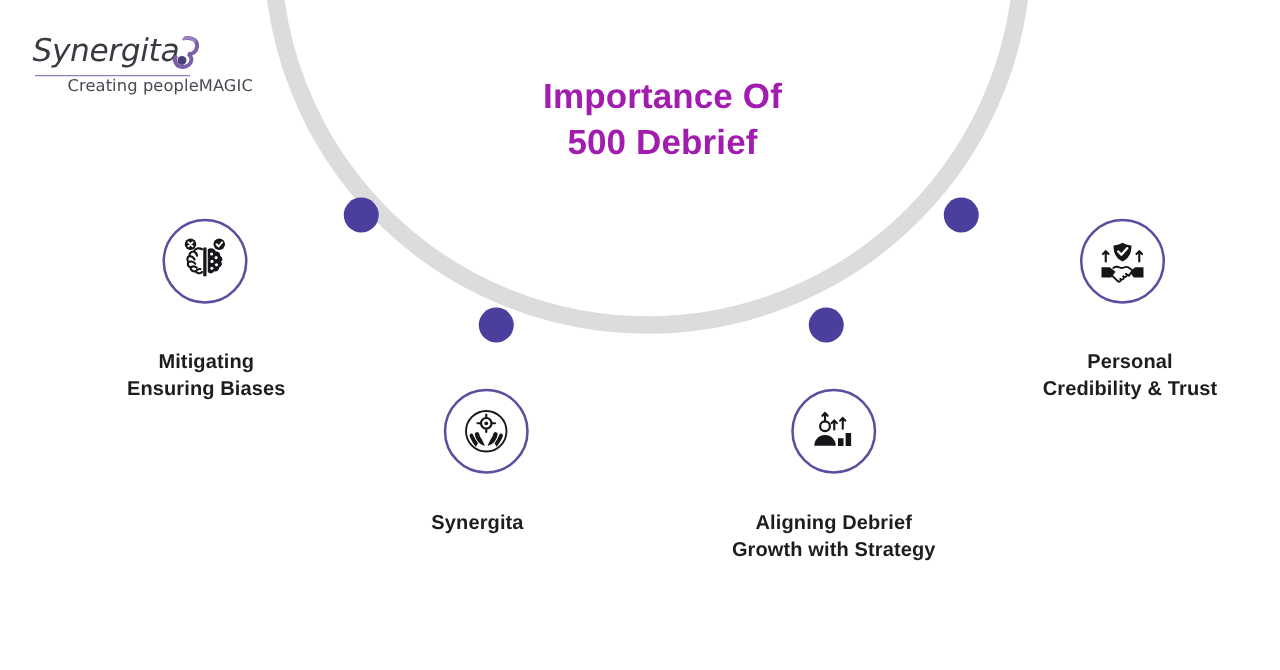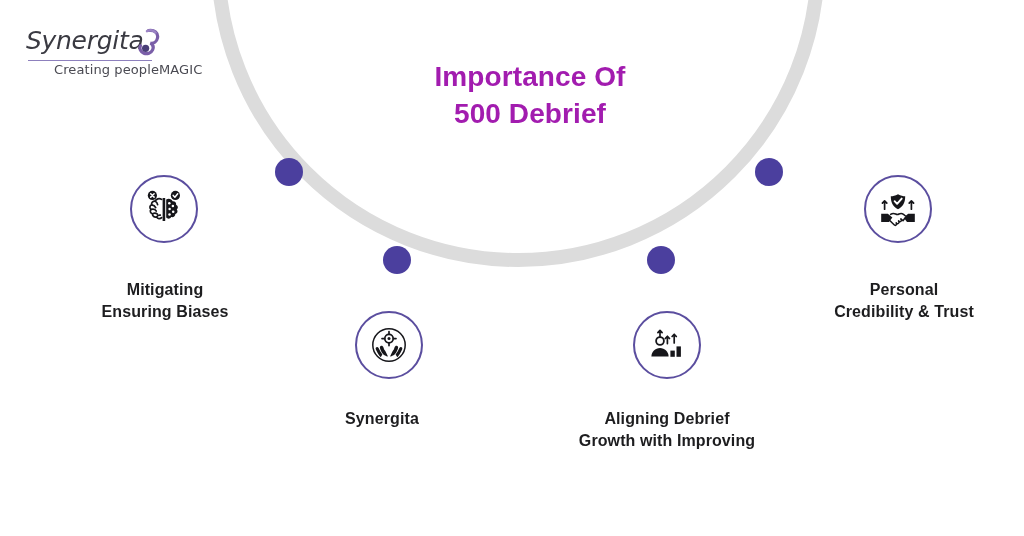--- a/index.html
+++ b/index.html
@@ -239,21 +239,21 @@
         <path d="M22.4 20.6 v-7.2 M20.3 15.5 L22.4 13.3 L24.5 15.5" fill="none" stroke="#16161a" stroke-width="1.7" stroke-linecap="round" stroke-linejoin="round"></path>
 
         <path d="M29.2 20 v-8.6 M27.1 13.5 L29.2 11.3 L31.3 13.5" fill="none" stroke="#16161a" stroke-width="1.7" stroke-linecap="round" stroke-linejoin="round"></path>
 
         <rect x="25.4" y="27.6" width="4.4" height="6.2" fill="#16161a"></rect>
         <rect x="31.5" y="23.4" width="4.4" height="10.4" fill="#16161a"></rect>
       </svg>
     </div>
     <div class="node-label">
       <span>Aligning Debrief</span>
-      <span>Growth with Improving</span>
+      <span>Growth with Strategy</span>
     </div>
   </div>
 
   <div class="node node-3">
     <div class="icon-circle">
       <svg width="44" height="44" viewBox="0 0 44 44">
 
         <path d="M22 7.2 c2.8 1.5 5.2 2.1 7.2 2.1 c0 6.4-2.3 10.6-7.2 12.9 c-4.9-2.3-7.2-6.5-7.2-12.9 c2 0 4.4-.6 7.2-2.1 z" fill="#16161a"></path>
         <path d="M18.6 14.2 L21.1 16.8 L25.7 11.6" fill="none" stroke="#ffffff" stroke-width="1.9" stroke-linecap="round" stroke-linejoin="round"></path>
 

